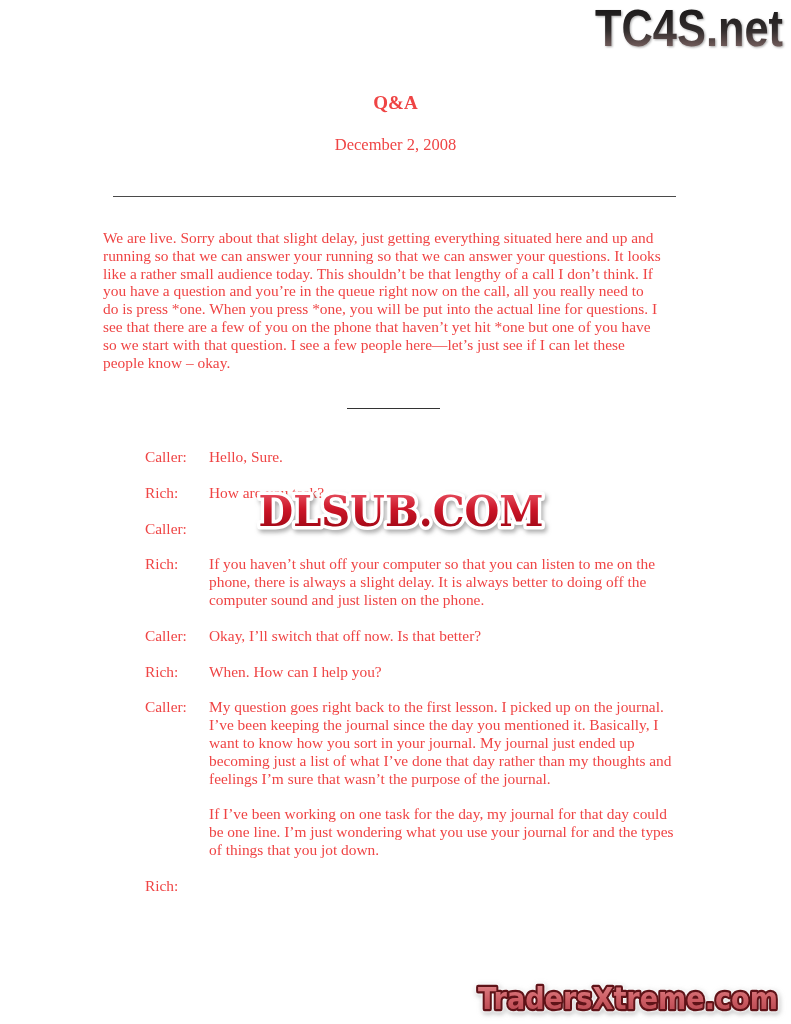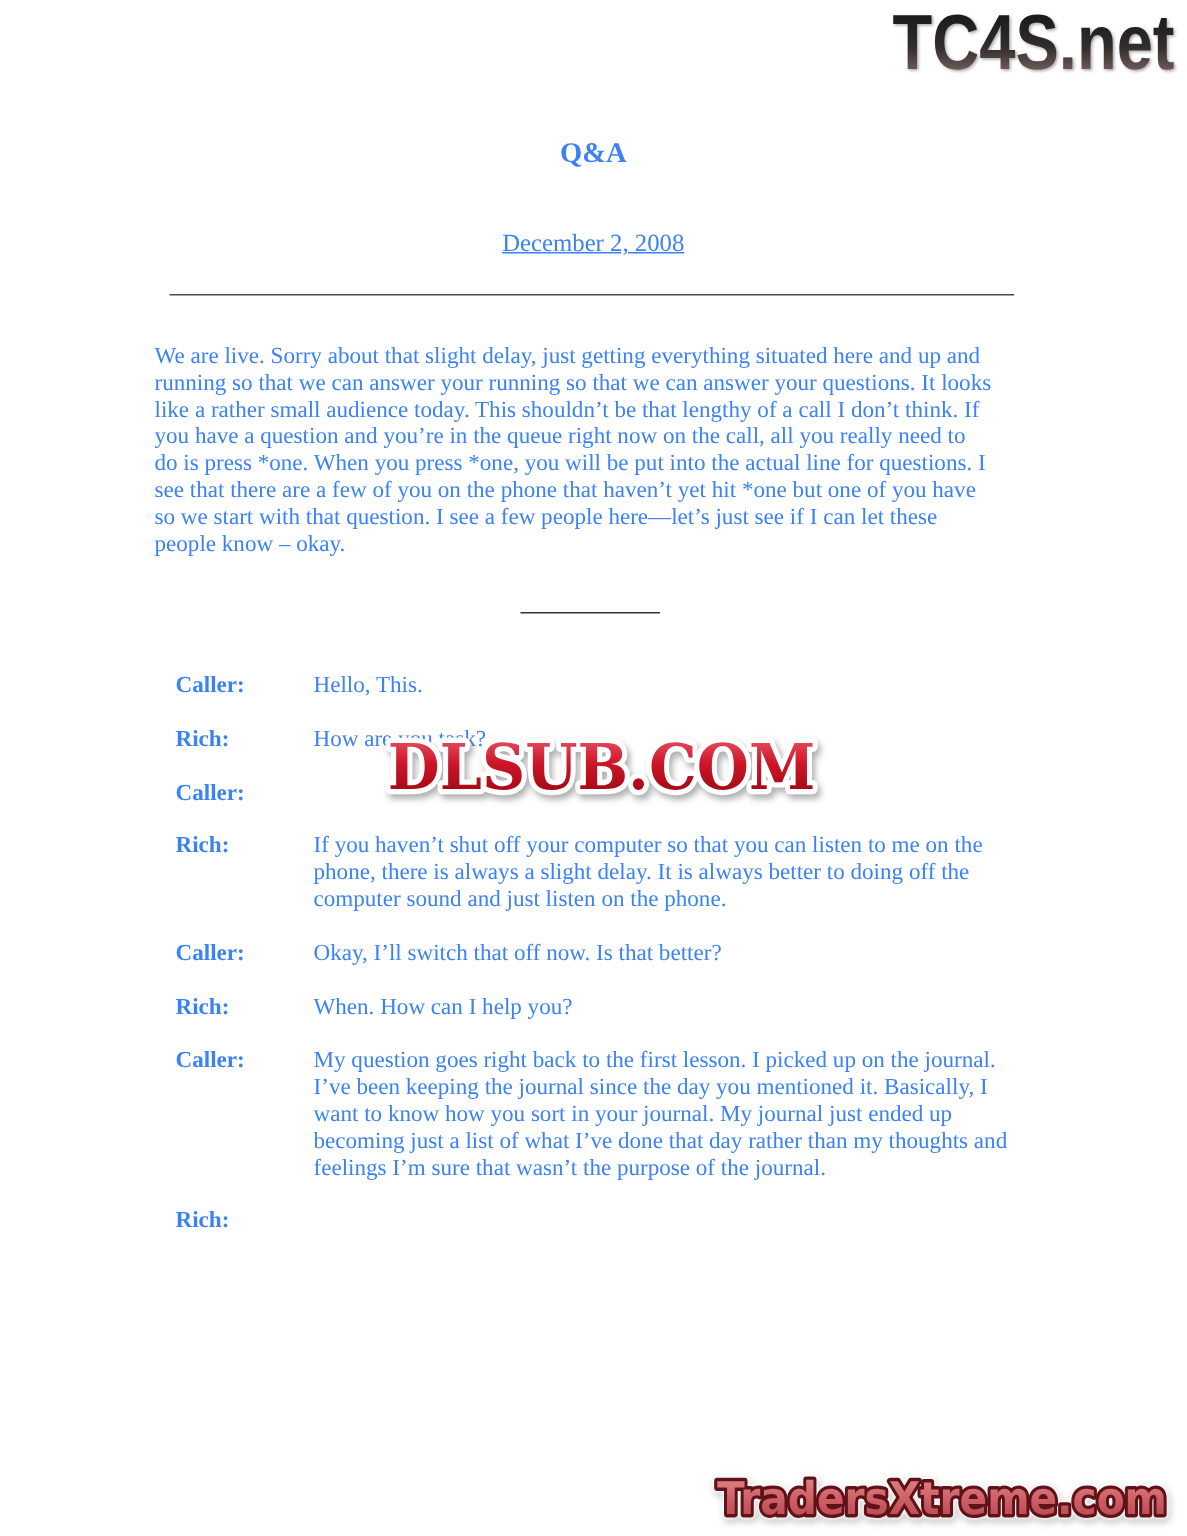--- a/index.html
+++ b/index.html
@@ -3,21 +3,21 @@
 <meta charset="utf-8">
 <style>
   html, body { margin: 0; padding: 0; background: #ffffff; }
   .page {
     position: relative;
     width: 791px;
     height: 1024px;
     background: #ffffff;
     overflow: hidden;
     font-family: "Liberation Serif", serif;
-    color: #3b82f6;
+    color: #ef4444;
   }
 
   
   .logo-top {
     position: absolute;
     top: 0;
     right: 2px;
     filter: drop-shadow(1px 1px 1px rgba(60,60,60,0.45));
   }
 
@@ -27,26 +27,25 @@
     top: 92px;
     left: 0;
     width: 100%;
     text-align: center;
     font-size: 19px;
     font-weight: bold;
     margin: 0;
   }
   .date {
     position: absolute;
-    top: 152px;
+    top: 135px;
     left: 0;
     width: 100%;
     text-align: center;
     font-size: 16.5px;
-    text-decoration: underline;
   }
 
   
   .hr-full {
     position: absolute;
     top: 196px;
     left: 113px;
     width: 563px;
     border-top: 1.6px solid #4a4a4a;
   }
@@ -76,21 +75,21 @@
     left: 117px;
     width: 559px;
     font-size: 15.4px;
     line-height: 17.8px;
   }
   .entry {
     display: grid;
     grid-template-columns: 92px 1fr;
     margin-bottom: 18px;
   }
-  .speaker { font-weight: bold; }
+  .speaker { font-weight: normal; margin-left: 28px; }
 
   
   .watermark {
     position: absolute;
     left: 243px;
     top: 478px;
     filter: drop-shadow(2px 3px 2px rgba(110,110,110,0.55));
   }
   .logo-bottom {
     position: absolute;
@@ -120,21 +119,21 @@
 
   <div class="hr-full"></div>
 
   <p class="intro">We are live. Sorry about that slight delay, just getting everything situated here and up and running so that we can answer your running so that we can answer your questions. It looks like a rather small audience today. This shouldn’t be that lengthy of a call I don’t think. If you have a question and you’re in the queue right now on the call, all you really need to do is press *one. When you press *one, you will be put into the actual line for questions. I see that there are a few of you on the phone that haven’t yet hit *one but one of you have so we start with that question. I see a few people here—let’s just see if I can let these people know – okay.</p>
 
   <div class="hr-short"></div>
 
   <div class="dialog">
     <div class="entry">
       <div class="speaker">Caller:</div>
-      <div class="speech">Hello, This.</div>
+      <div class="speech">Hello, Sure.</div>
     </div>
 
     <div class="entry">
       <div class="speaker">Rich:</div>
       <div class="speech">How are you task?</div>
     </div>
 
     <div class="entry">
       <div class="speaker">Caller:</div>
     </div>
@@ -152,20 +151,24 @@
     <div class="entry">
       <div class="speaker">Rich:</div>
       <div class="speech">When. How can I help you?</div>
     </div>
 
     <div class="entry">
       <div class="speaker">Caller:</div>
       <div class="speech">My question goes right back to the first lesson. I picked up on the journal. I’ve been keeping the journal since the day you mentioned it. Basically, I want to know how you sort in your journal. My journal just ended up becoming just a list of what I’ve done that day rather than my thoughts and feelings I’m sure that wasn’t the purpose of the journal.</div>
     </div>
 
+    <div class="entry">
+      <div class="speaker"></div>
+      <div class="speech">If I’ve been working on one task for the day, my journal for that day could be one line. I’m just wondering what you use your journal for and the types of things that you jot down.</div>
+    </div>
 
     <div class="entry">
       <div class="speaker">Rich:</div>
     </div>
   </div>
 
   <svg class="watermark" width="316" height="66" viewBox="0 0 316 66">
     <defs>
       <linearGradient id="gradRed" x1="0" y1="0" x2="0" y2="1">
         <stop offset="0" stop-color="#ef6070"></stop>

